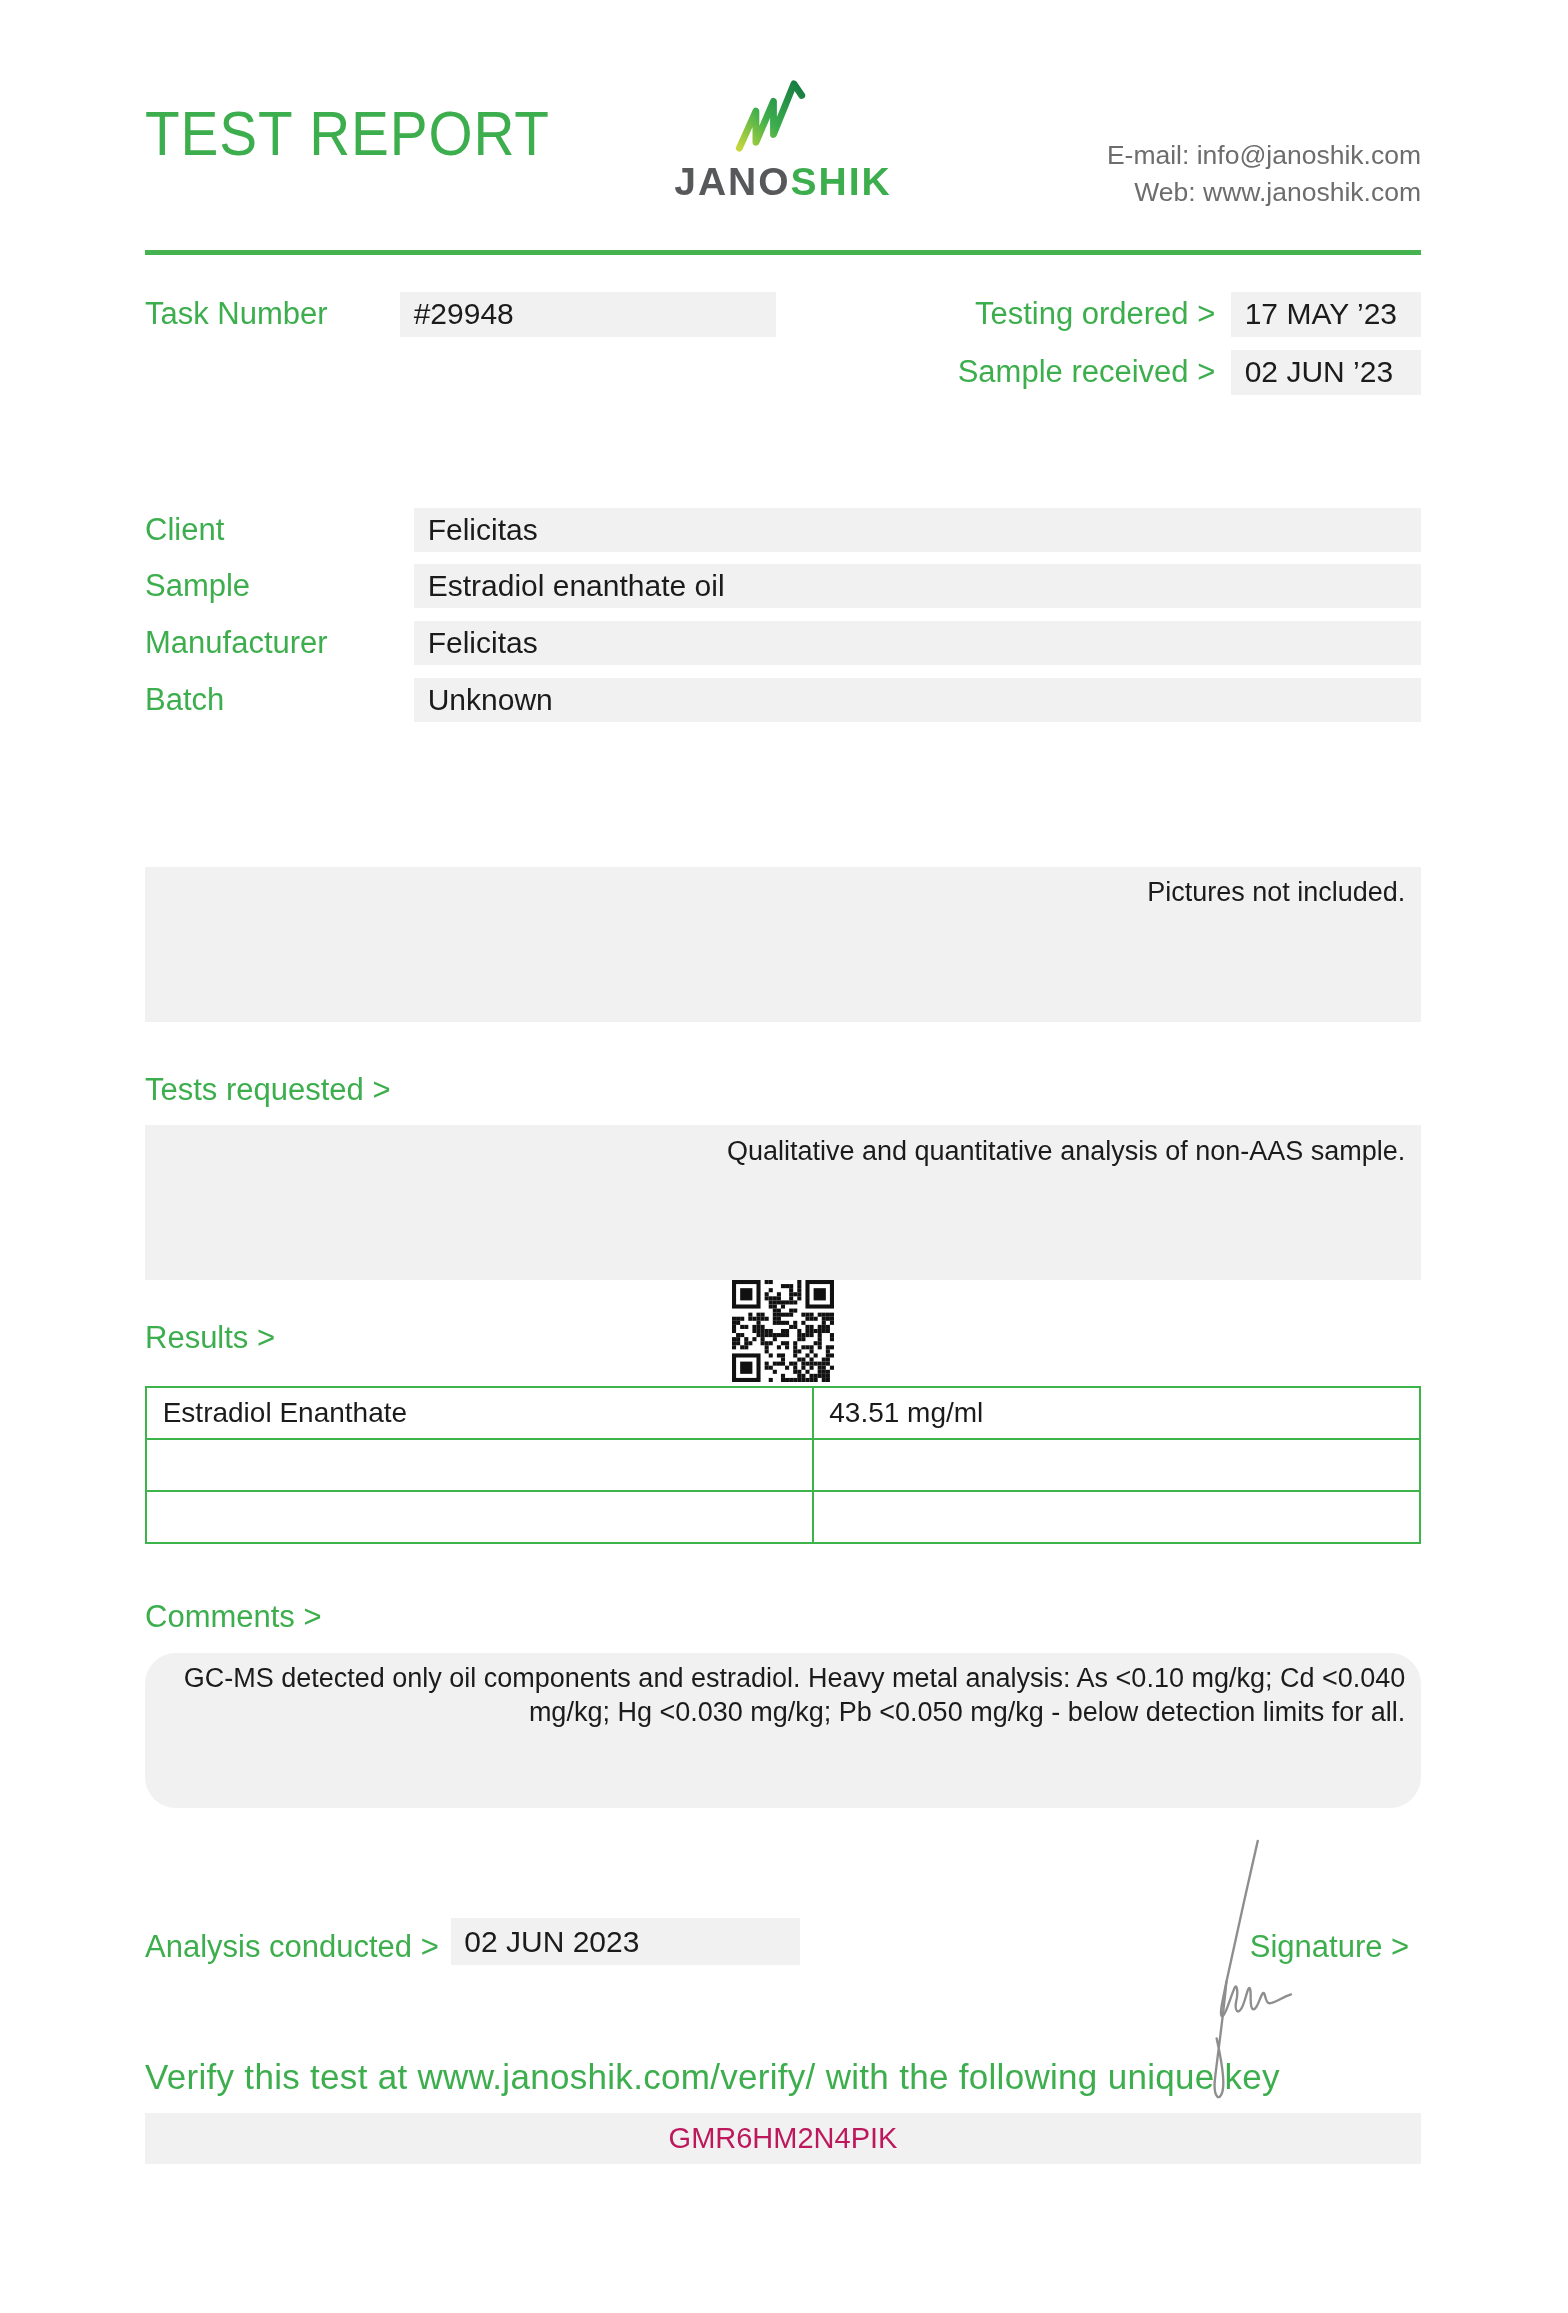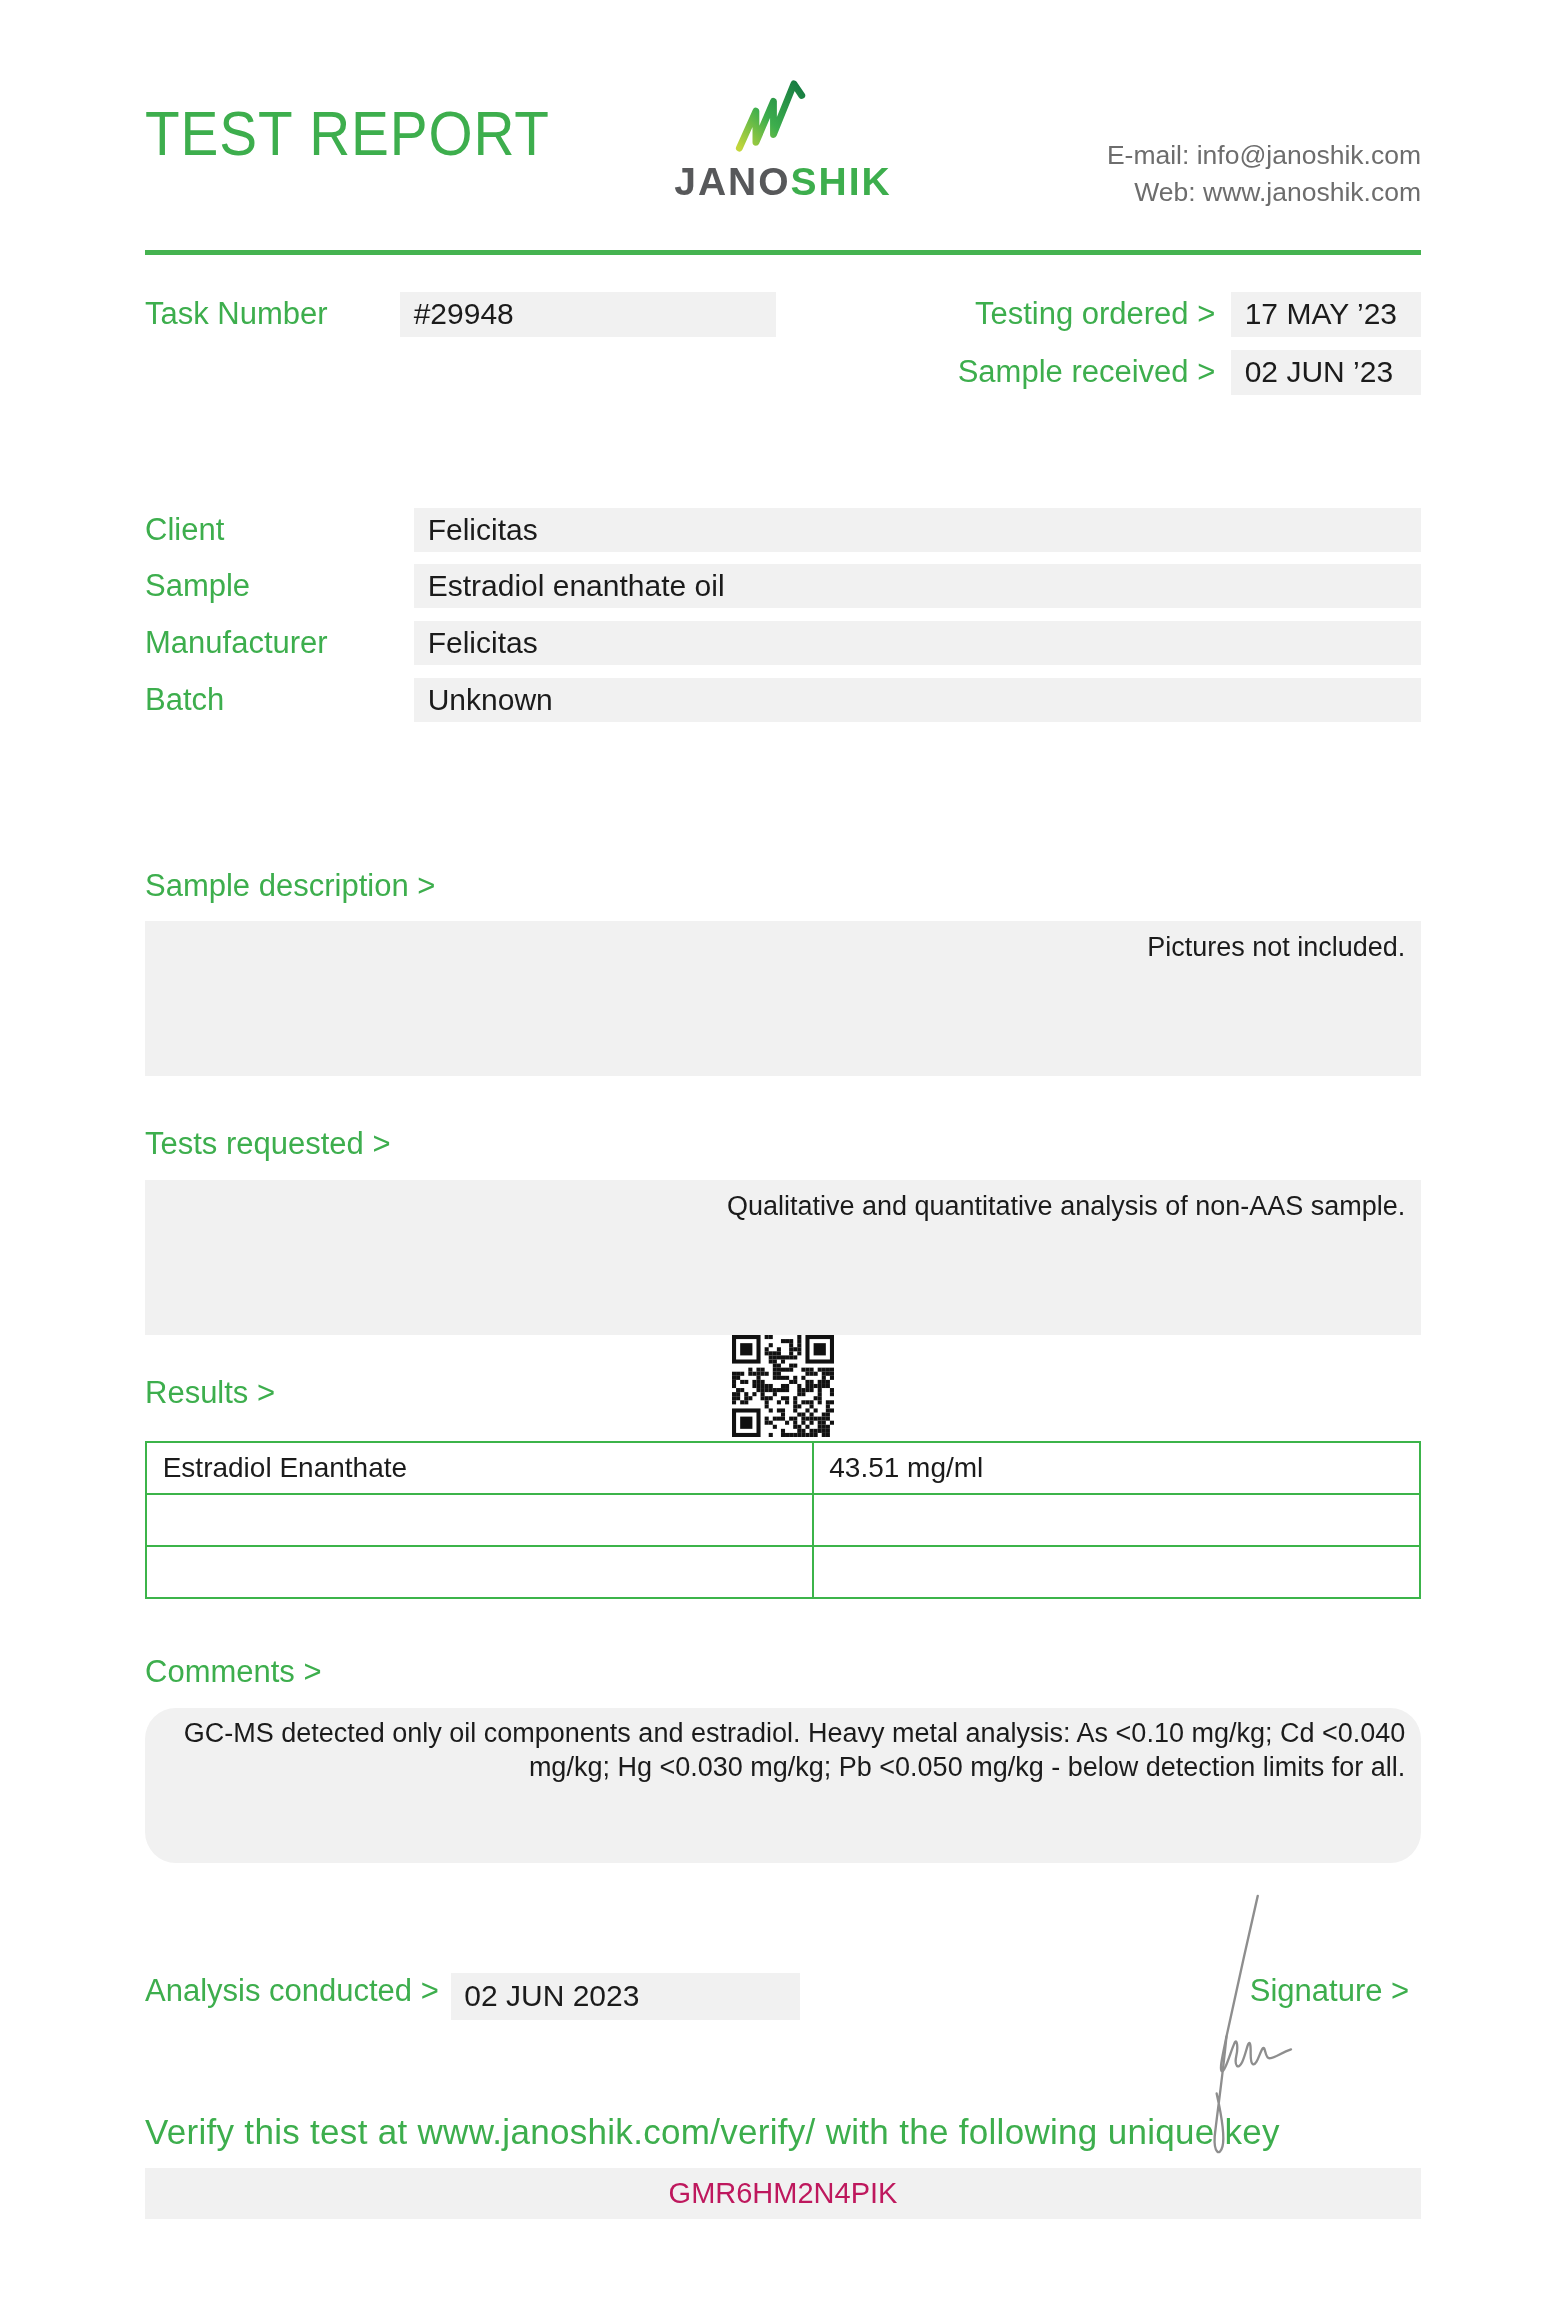--- a/index.html
+++ b/index.html
@@ -53,21 +53,21 @@
   .results-heading { position:absolute; left:0; top:39px; }
   table.results { width:100%; border-collapse:collapse; margin-top:2px; table-layout:fixed; }
   table.results td { border:2.9px solid #3cb44a; height:50px; font-size:28px; padding:0 15.7px; }
   table.results td:first-child { width:49.7%; }
 
   
   .comments { margin-top:54px; }
   .comments .big-box { padding-top:9px;border-radius:31px; }
 
   
-  .analysis { margin-top:110px; display:flex; align-items:flex-start; position:relative; }
+  .analysis { margin-top:110px; display:flex; align-items:flex-end; position:relative; }
   .analysis .g-label { margin-right:11.8px; }
   .analysis-box { width:349px; height:47px; }
   .sig-label { margin-left:auto; margin-right:181px; }
   .signature { position:absolute; right:116px; top:-83px; }
 
   
   .verify { margin-top:92px; color:#3dae4d; font-size:35px; letter-spacing:0.3px; white-space:nowrap; }
   .key-box { margin-top:15.7px; background:#f1f1f1; height:51px; display:flex; align-items:center;
              justify-content:center; font-size:29px; color:#be185d; }
 </style>
@@ -131,21 +131,20 @@
     <div class="val-box">Felicitas</div>
     <div class="g-label">Sample</div>
     <div class="val-box">Estradiol enanthate oil</div>
     <div class="g-label">Manufacturer</div>
     <div class="val-box">Felicitas</div>
     <div class="g-label">Batch</div>
     <div class="val-box">Unknown</div>
   </div>
 
   <div class="desc">
-    <div class="sec-heading">Sample description &gt;</div>
     <div class="big-box">Pictures not included.</div>
   </div>
 
   <div class="tests">
     <div class="sec-heading">Tests requested &gt;</div>
     <div class="big-box">Qualitative and quantitative analysis of non-AAS sample.</div>
   </div>
 
   <div class="results-zone">
     <svg class="qr" id="qr-svg" width="102" height="102" viewBox="0 0 100 100">

